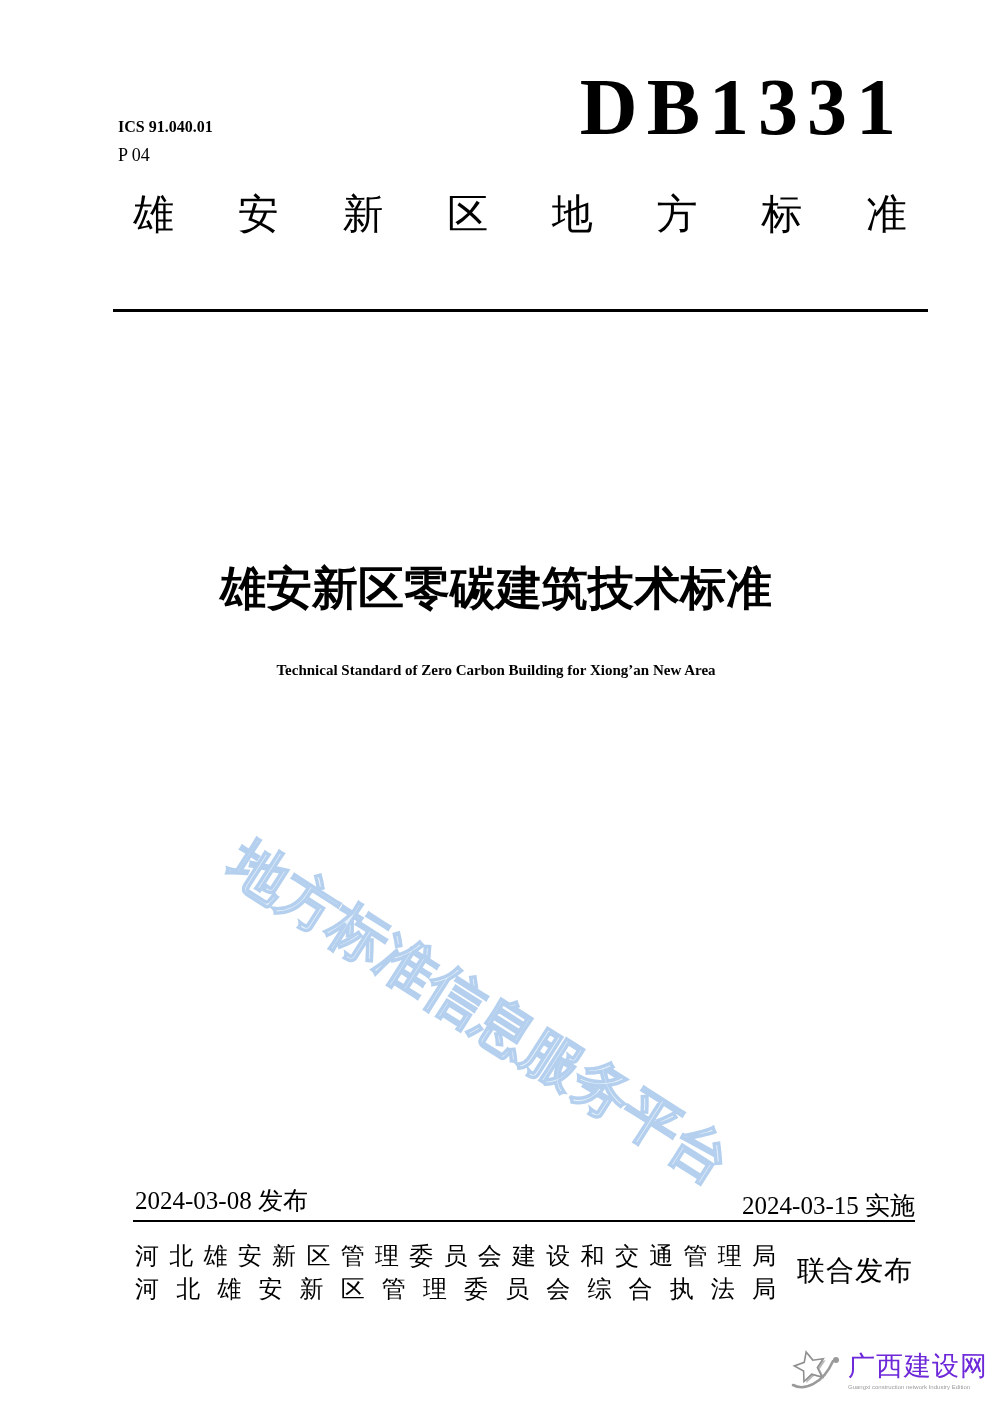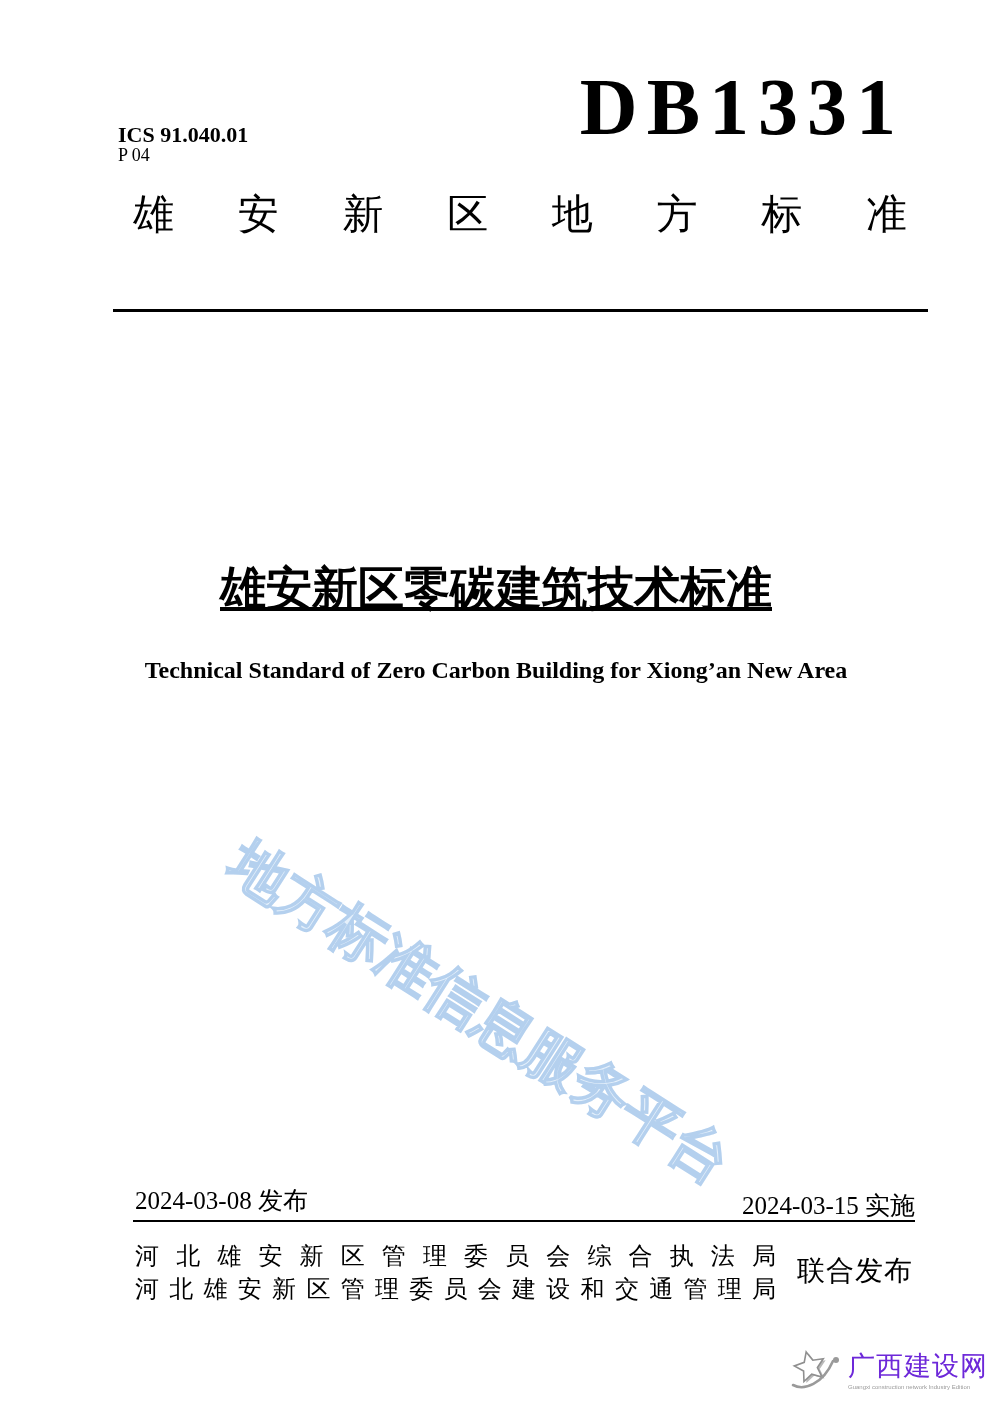--- a/index.html
+++ b/index.html
@@ -7,23 +7,23 @@
     position: relative;
     width: 992px;
     height: 1403px;
     background: #ffffff;
     overflow: hidden;
     font-family: "Liberation Serif", serif;
     color: #000;
   }
   
   .ics {
-    position: absolute; left: 118px; top: 124px;
+    position: absolute; left: 118px; top: 116px;
     font-family: "Liberation Serif", serif;
-    font-weight: bold; font-size: 22px; line-height: 22px;
+    font-weight: bold; font-size: 16px; line-height: 22px;
   }
   .pclass {
     position: absolute; left: 118px; top: 144px;
     font-family: "Liberation Serif", serif;
     font-weight: normal; font-size: 18px; line-height: 22px;
   }
   
   .dbcode {
     position: absolute; right: 87px; top: 65px;
     font-family: "Liberation Serif", serif;
@@ -44,27 +44,26 @@
     font-size: 27px; line-height: 32px; white-space: nowrap;
   }
   .rule { position: absolute; background: #000; }
   .rule-top { left: 113px; top: 309px; width: 815px; height: 3px; }
   .title-zh {
     position: absolute; left: 0; top: 558px; width: 100%;
     margin: 0; text-align: center;
     font-family: "Liberation Sans", sans-serif;
     font-weight: 800; font-size: 46px; line-height: 60px;
     letter-spacing: 0px;
-    text-decoration: underline;
   }
   .title-en {
     position: absolute; left: 0; top: 653px; width: 100%;
     text-align: center;
     font-family: "Liberation Serif", serif;
-    font-weight: bold; font-size: 24px; line-height: 34px;
+    font-weight: bold; font-size: 15px; line-height: 34px;
   }
   
   .watermark {
     position: absolute; left: 256px; top: 824px;
     font-family: "Liberation Sans", sans-serif;
     font-size: 58px; font-weight: bold; letter-spacing: 0px;
     white-space: nowrap;
     color: rgba(226, 238, 251, 0.9);
     -webkit-text-stroke: 1.6px #b4d0ee;
     transform: rotate(32.5deg);
@@ -133,22 +132,22 @@
   <div class="title-en">Technical Standard of Zero Carbon Building for Xiong’an New Area</div>
 
   <div class="watermark">地方标准信息服务平台</div>
 
   <div class="date-issue">2024-03-08 发布</div>
   <div class="date-effective">2024-03-15 实施</div>
 
   <div class="rule rule-bottom"></div>
 
   <div class="publishers">
+    <div class="pub-line">河北雄安新区管理委员会建设和交通管理局</div>
     <div class="pub-line">河北雄安新区管理委员会综合执法局</div>
-    <div class="pub-line">河北雄安新区管理委员会建设和交通管理局</div>
   </div>
   <div class="joint">联合发布</div>
 
   <div class="logo">
     <svg class="logo-star" width="52" height="50" viewBox="0 0 52 50" aria-hidden="true">
       <g transform="rotate(-14 22 21)">
         <polygon points="22,7 26.4,16.6 36.9,17.7 29.1,24.8 31.3,35.1 22,29.9 12.7,35.1 14.9,24.8 7.1,17.7 17.6,16.6" fill="#b9b9b9"></polygon>
         <polygon points="20,5 24.4,14.6 34.9,15.7 27.1,22.8 29.3,33.1 20,27.9 10.7,33.1 12.9,22.8 5.1,15.7 15.6,14.6" fill="#ffffff" stroke="#8f8f8f" stroke-width="1.6"></polygon>
       </g>
       <path d="M3,39 C14,45 33,38 43,15" fill="none" stroke="#9a9a9a" stroke-width="2.6" stroke-linecap="round"></path>

